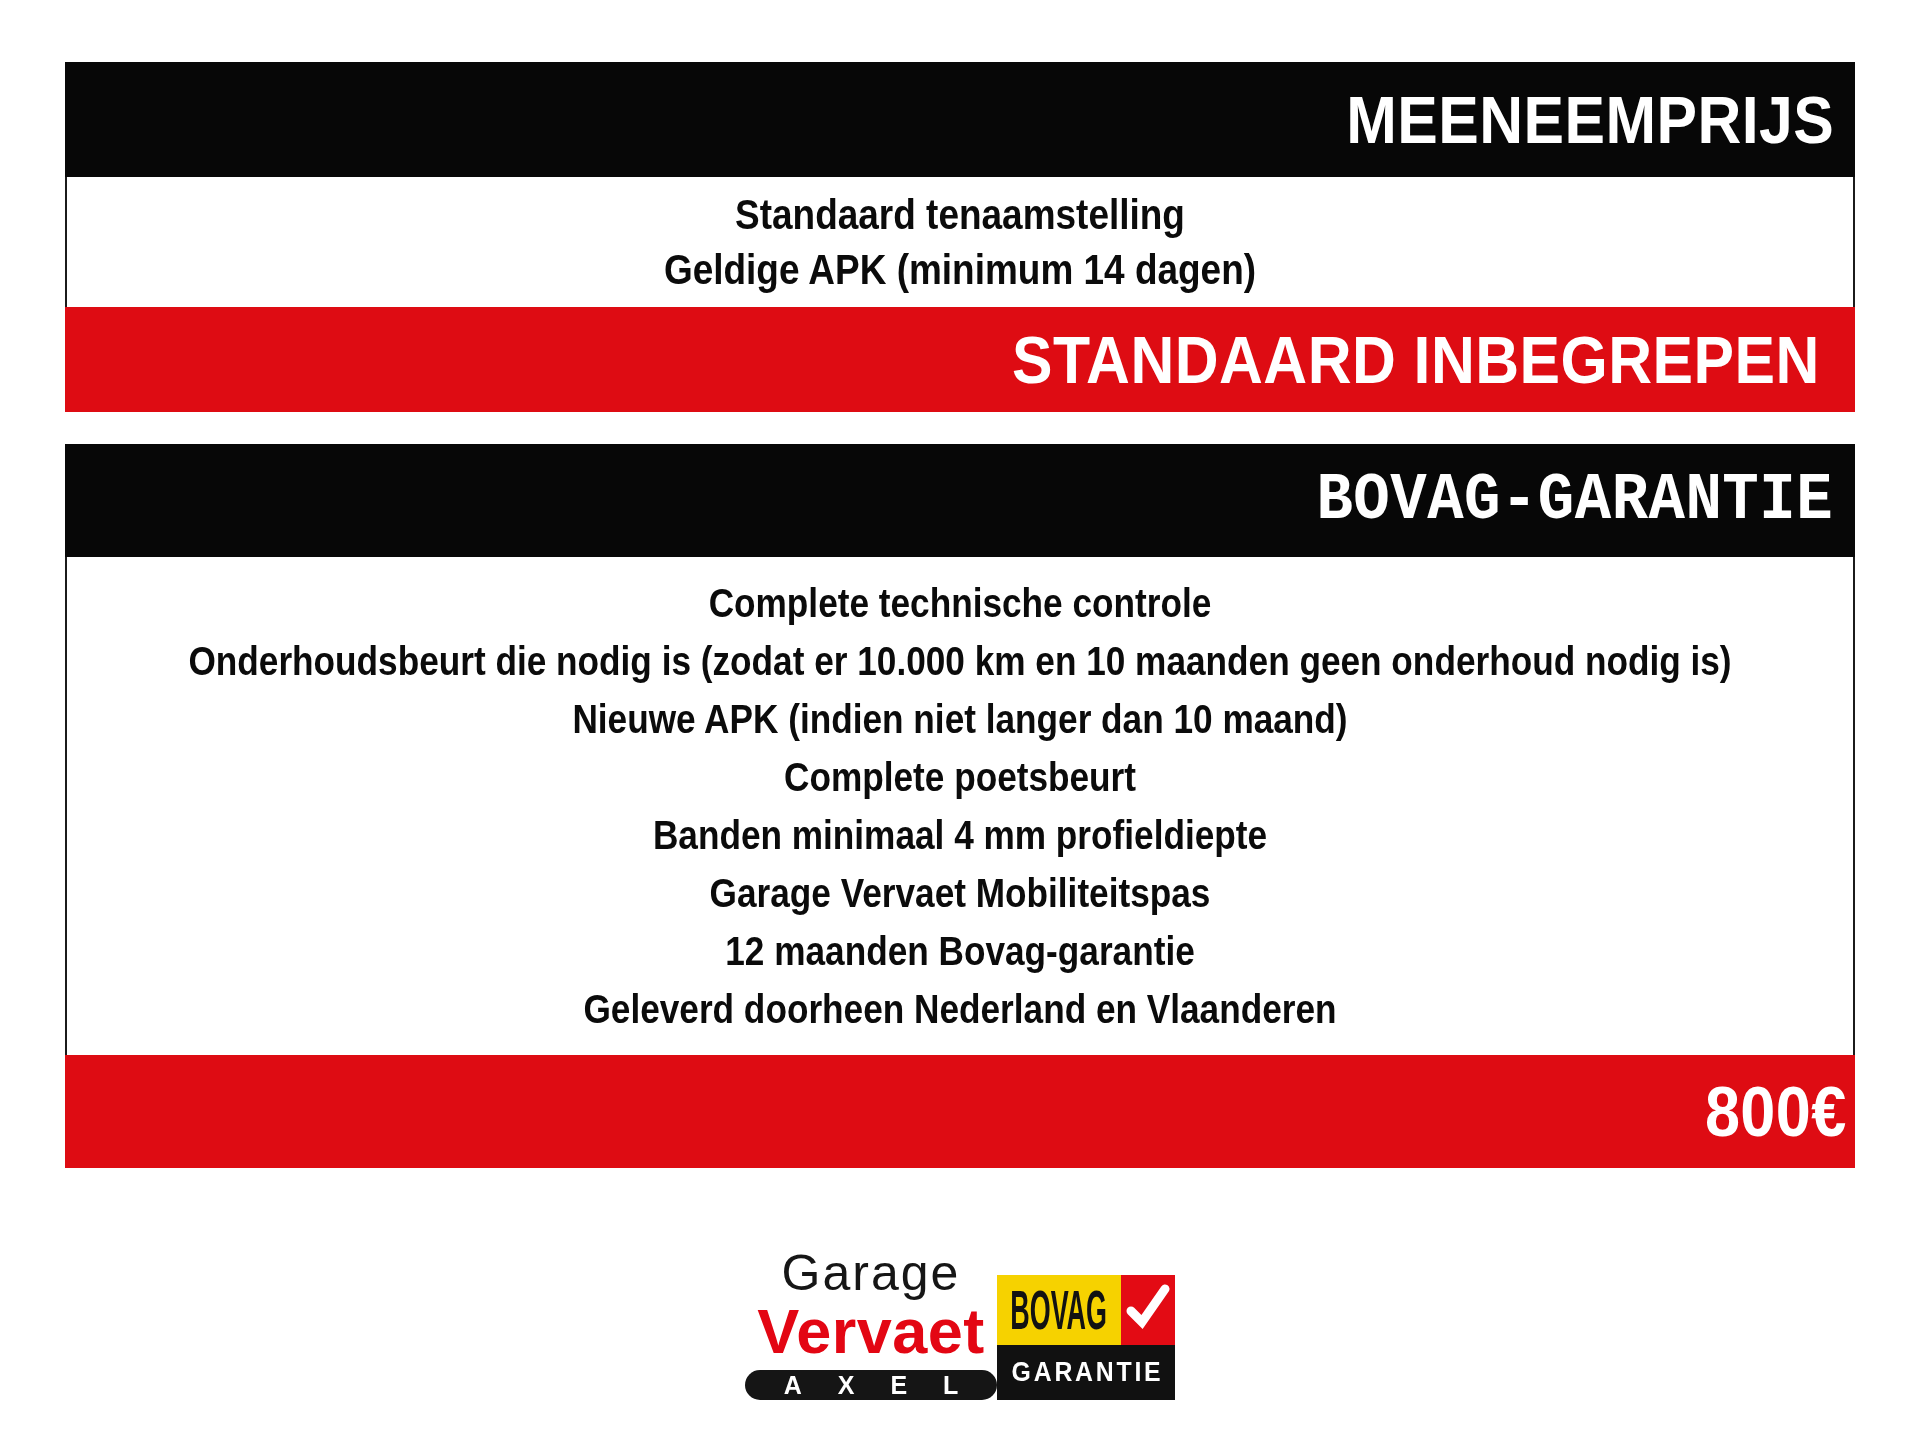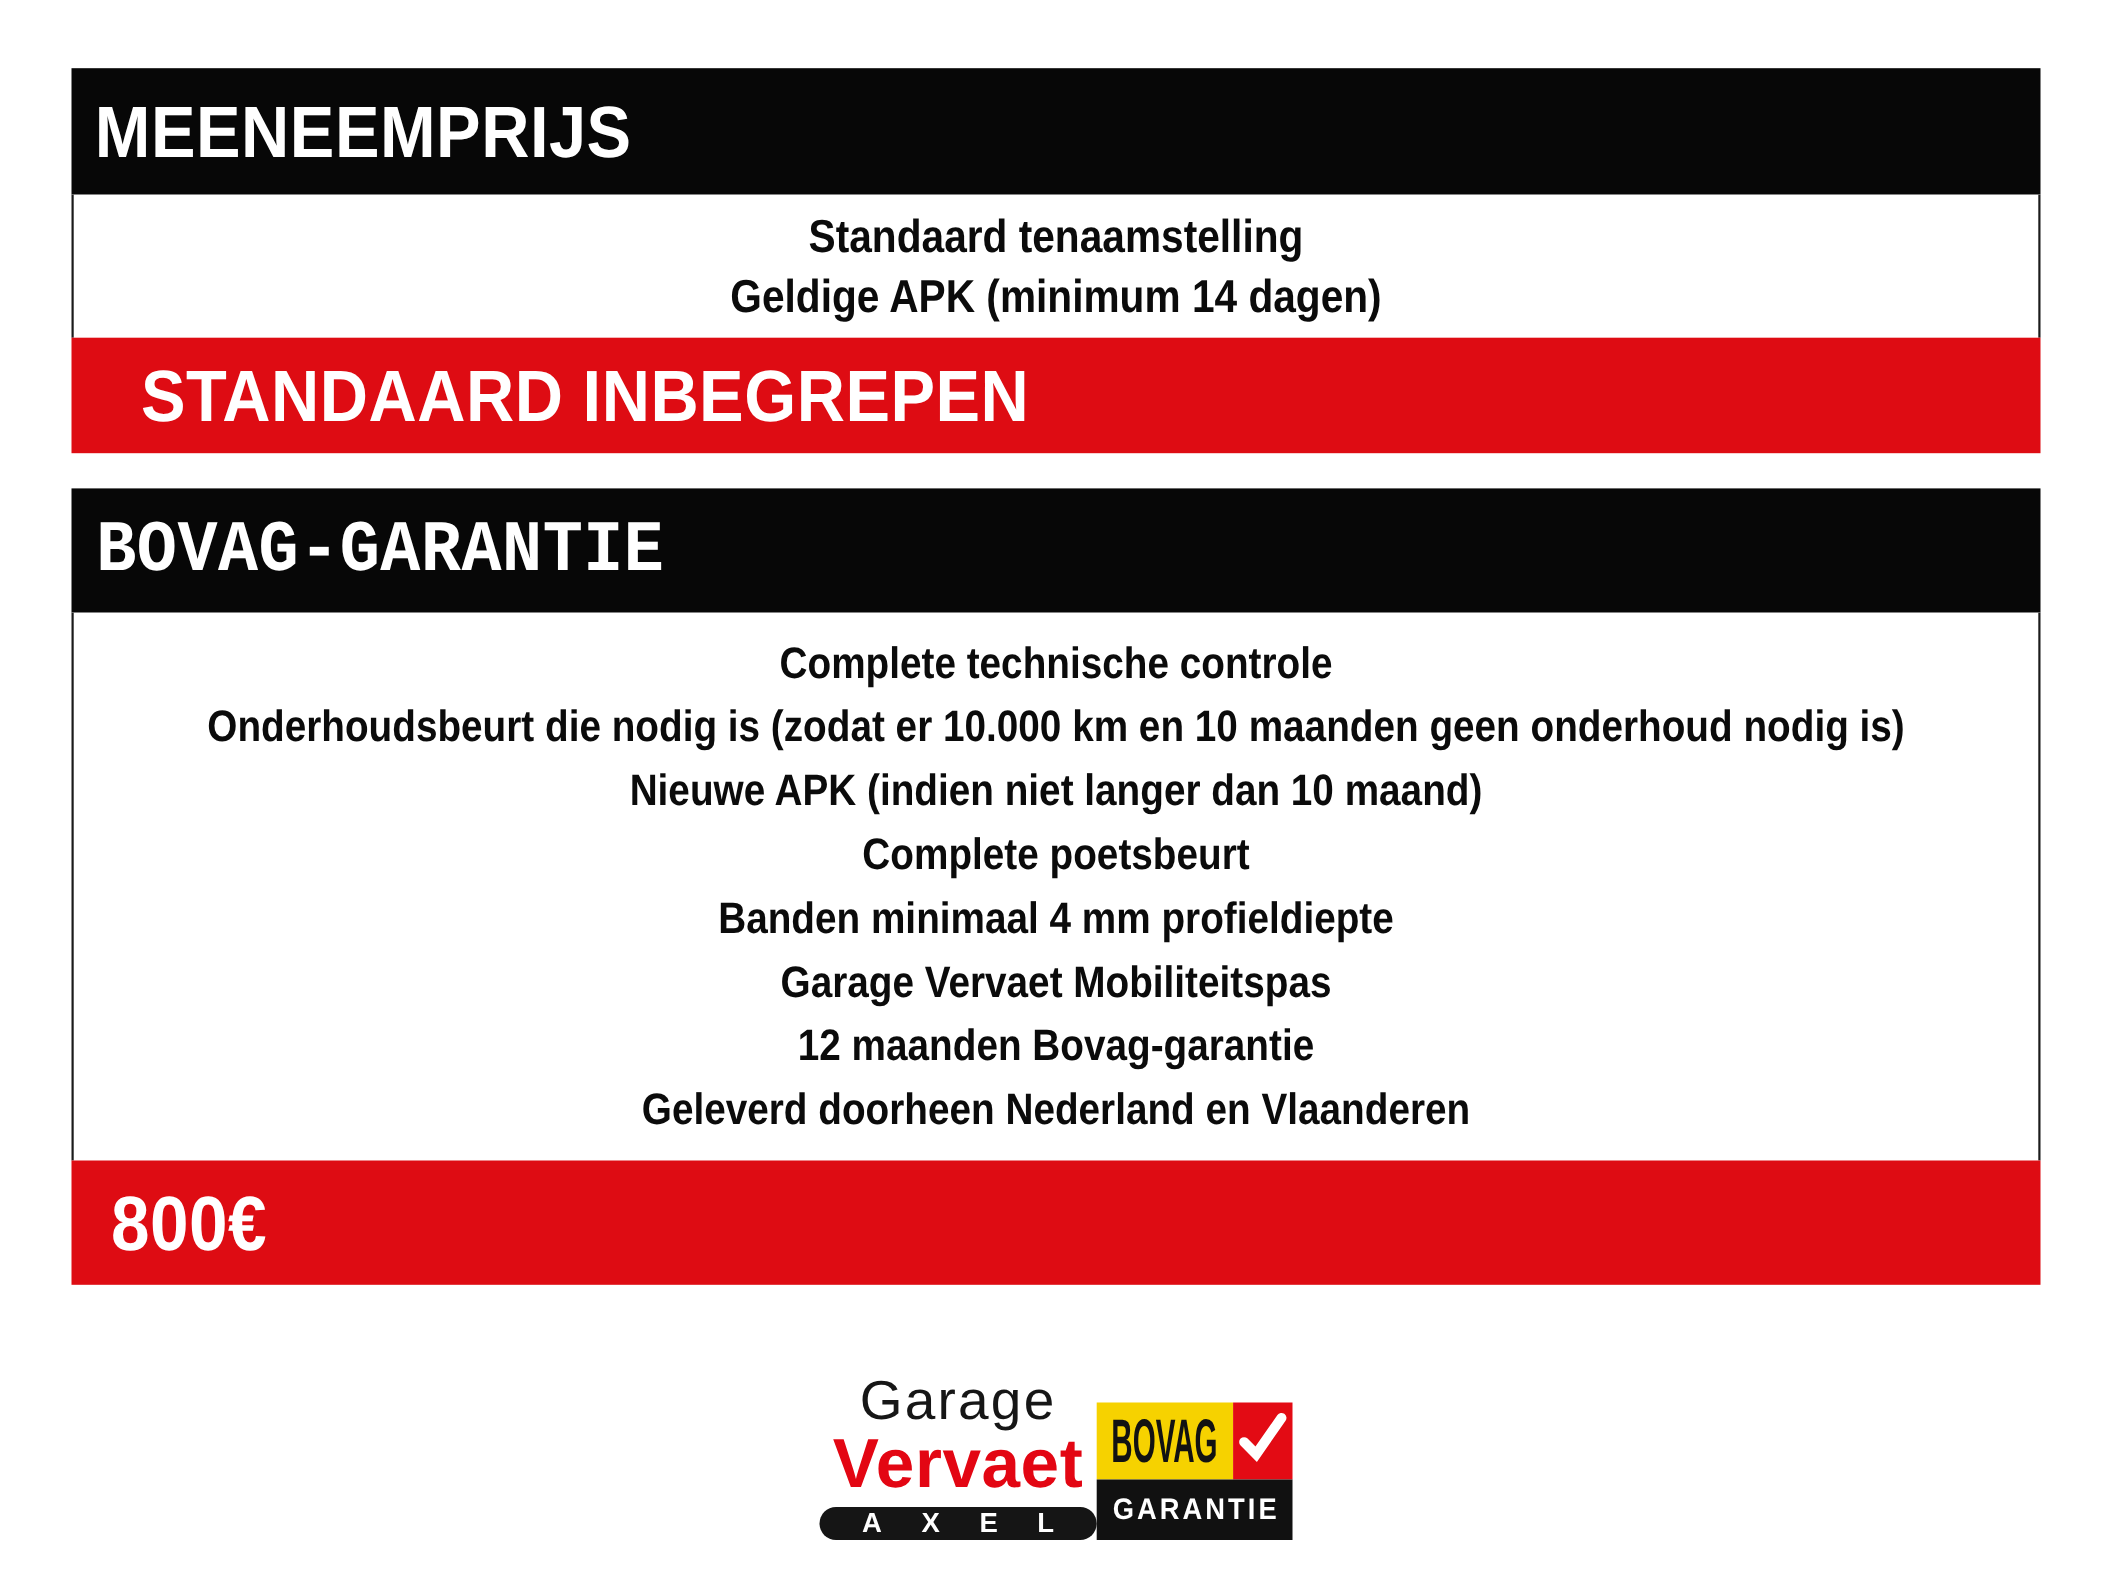--- a/index.html
+++ b/index.html
@@ -28,21 +28,21 @@
     position: absolute;
     left: 65px;
     top: 62px;
     width: 1790px;
   }
   .card { width: 100%; }
   .bar {
     width: 100%;
     display: flex;
     align-items: center;
-    justify-content: flex-start;
+    justify-content: flex-end;
     box-sizing: border-box;
   }
   .bar.black { background: var(--bar_black); }
   .bar.red   { background: var(--bar_red); padding-left: 28px; }
   .bar-text {
     color: #ffffff;
     font-weight: bold;
     font-size: 66px;
     line-height: 1;
     white-space: nowrap;

